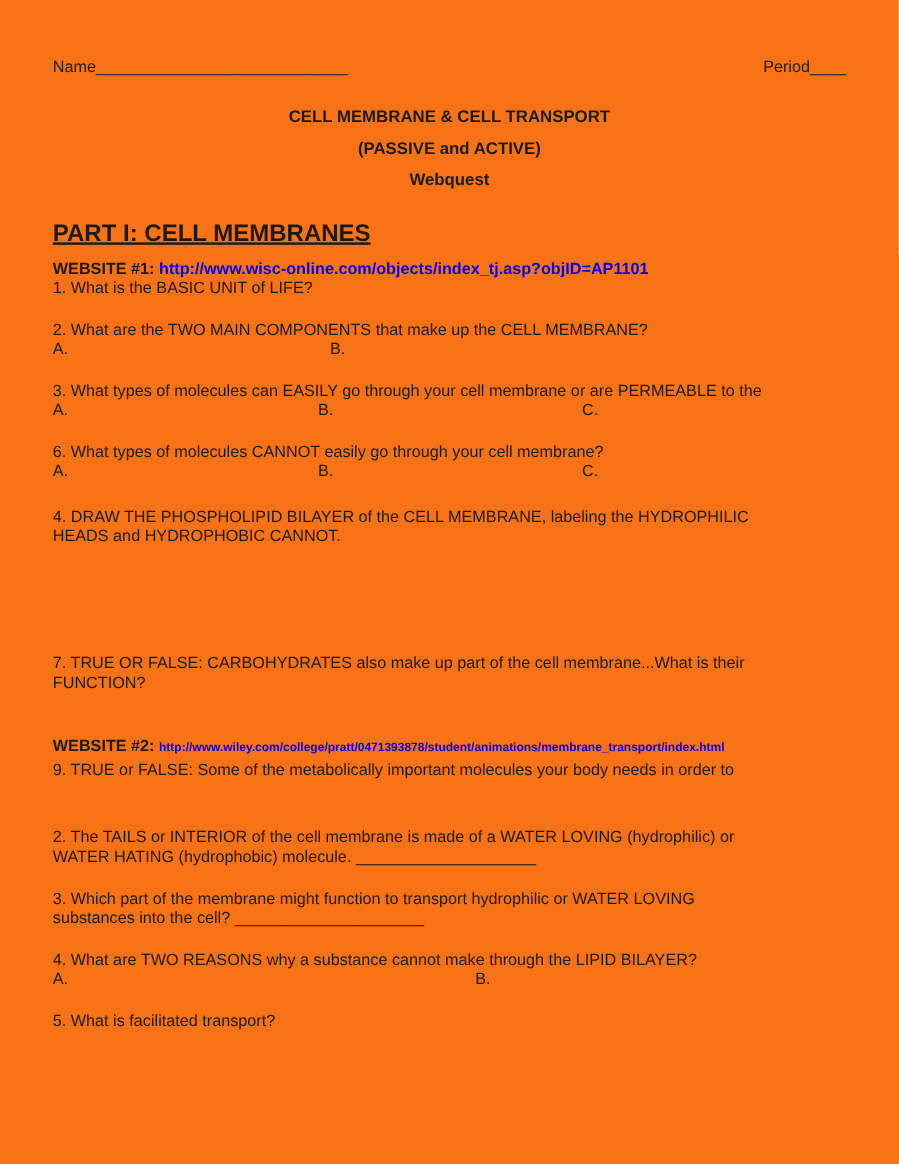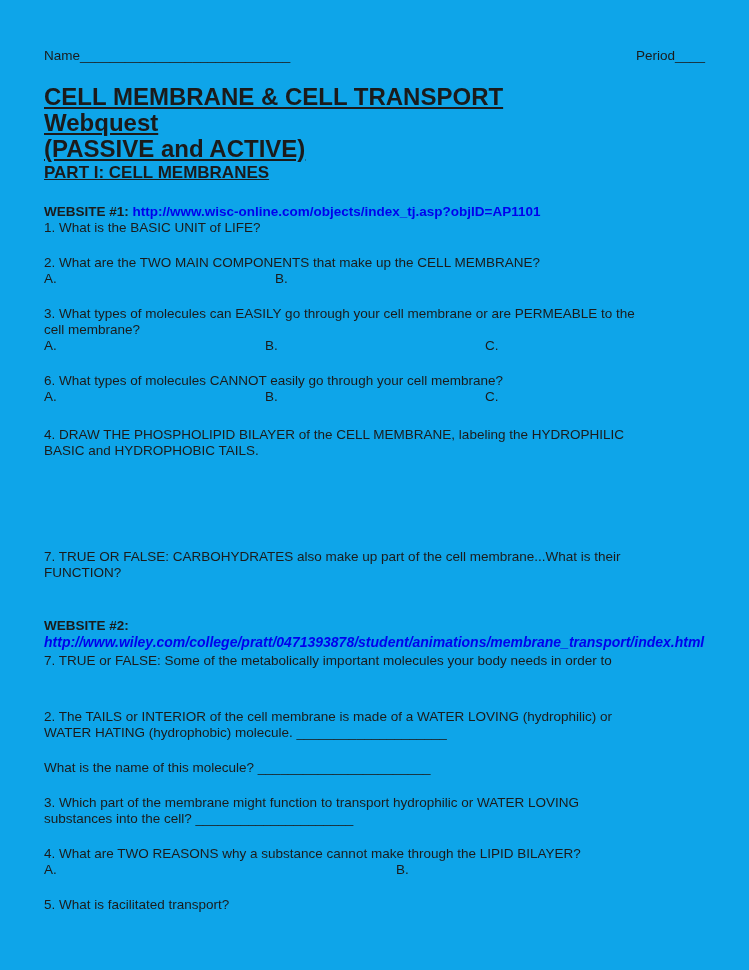--- a/index.html
+++ b/index.html
@@ -1,33 +1,33 @@
 <!DOCTYPE html>
 <html><head>
 <meta charset="utf-8">
 <style>
   html,body{margin:0;padding:0;background:#ffffff;}
   .page{
     position:relative;
     width:749px;height:970px;
-    background:#0ea5e9;
+    background:#f97316;
     font-family:"Liberation Sans","DejaVu Sans",sans-serif;
     color:#1b1b1b;
     overflow:hidden;
     box-sizing:border-box;
     padding:48px 44px 0 44px;
     font-size:13.5px;
     line-height:16px;
   }
   .header-row{display:flex;justify-content:space-between;}
-  .doc-title{text-align:left;font-weight:bold;font-size:24px;line-height:26px;margin-top:20px;text-decoration:underline;}
-  .part-heading{font-weight:bold;font-size:17px;line-height:22px;text-decoration:underline;}
-  .website-line{margin-top:20px;font-weight:bold;}
+  .doc-title{text-align:center;font-weight:bold;font-size:14px;line-height:26px;margin-top:20px;}
+  .part-heading{font-weight:bold;font-size:20px;line-height:22px;text-decoration:underline;margin-top:22px;}
+  .website-line{margin-top:10px;font-weight:bold;}
   .url{color:#0000ee;font-weight:bold;text-decoration:none;}
-  .url-small{font-size:14px;letter-spacing:0;font-style:italic;}
+  .url-small{font-size:10px;letter-spacing:0;}
   .q{margin-top:19px;}
   .q-tight{margin-top:0;}
   .q-wide{margin-top:22px;}
   .q-xwide{margin-top:37px;}
   .q-xxwide{margin-top:40px;}
   .ans-row{position:relative;height:16px;}
   .ans-row span{position:absolute;top:0;}
   .draw-space{height:90px;}
   .line{white-space:pre;}
 </style>
@@ -36,85 +36,83 @@
 
 <div class="page">
 
   <div class="header-row">
     <span class="line">Name____________________________</span>
     <span class="line">Period____</span>
   </div>
 
   <div class="doc-title">
     <div>CELL MEMBRANE &amp; CELL TRANSPORT</div>
+    <div>(PASSIVE and ACTIVE)</div>
     <div>Webquest</div>
-    <div>(PASSIVE and ACTIVE)</div>
   </div>
 
   <div class="part-heading">PART I: CELL MEMBRANES</div>
 
   <div class="website-line">
     <span>WEBSITE #1: </span><a class="url" href="#">http://www.wisc-online.com/objects/index_tj.asp?objID=AP1101</a>
   </div>
 
   <div class="q-tight">1. What is the BASIC UNIT of LIFE?</div>
 
   <div class="q">
     <div>2. What are the TWO MAIN COMPONENTS that make up the CELL MEMBRANE?</div>
     <div class="ans-row">
       <span style="left:0">A.</span>
       <span style="left:231px">B.</span>
     </div>
   </div>
 
   <div class="q">
     <div>3. What types of molecules can EASILY go through your cell membrane or are PERMEABLE to the</div>
-    <div>cell membrane?</div>
     <div class="ans-row">
       <span style="left:0">A.</span>
       <span style="left:221px">B.</span>
       <span style="left:441px">C.</span>
     </div>
   </div>
 
   <div class="q">
     <div>6. What types of molecules CANNOT easily go through your cell membrane?</div>
     <div class="ans-row">
       <span style="left:0">A.</span>
       <span style="left:221px">B.</span>
       <span style="left:441px">C.</span>
     </div>
   </div>
 
   <div class="q-wide q">
     <div>4. DRAW THE PHOSPHOLIPID BILAYER of the CELL MEMBRANE, labeling the HYDROPHILIC</div>
-    <div>BASIC and HYDROPHOBIC TAILS.</div>
+    <div>HEADS and HYDROPHOBIC CANNOT.</div>
   </div>
 
   <div class="draw-space"></div>
 
   <div class="q-tight">
     <div>7. TRUE OR FALSE: CARBOHYDRATES also make up part of the cell membrane...What is their</div>
     <div>FUNCTION?</div>
   </div>
 
   <div class="website-line q-xwide">
     <span>WEBSITE #2: </span><a class="url url-small" href="#">http://www.wiley.com/college/pratt/0471393878/student/animations/membrane_transport/index.html</a>
   </div>
 
   <div style="margin-top:2px">
-    <div>7. TRUE or FALSE: Some of the metabolically important molecules your body needs in order to</div>
+    <div>9. TRUE or FALSE: Some of the metabolically important molecules your body needs in order to</div>
   </div>
 
   <div class="q-xxwide">
     <div>2. The TAILS or INTERIOR of the cell membrane is made of a WATER LOVING (hydrophilic) or</div>
     <div class="line">WATER HATING (hydrophobic) molecule. ____________________</div>
   </div>
 
-  <div class="q line">What is the name of this molecule? _______________________</div>
 
   <div class="q">
     <div>3. Which part of the membrane might function to transport hydrophilic or WATER LOVING</div>
     <div class="line">substances into the cell? _____________________</div>
   </div>
 
   <div class="q">
     <div>4. What are TWO REASONS why a substance cannot make through the LIPID BILAYER?</div>
     <div class="ans-row">
       <span style="left:0">A.</span>

